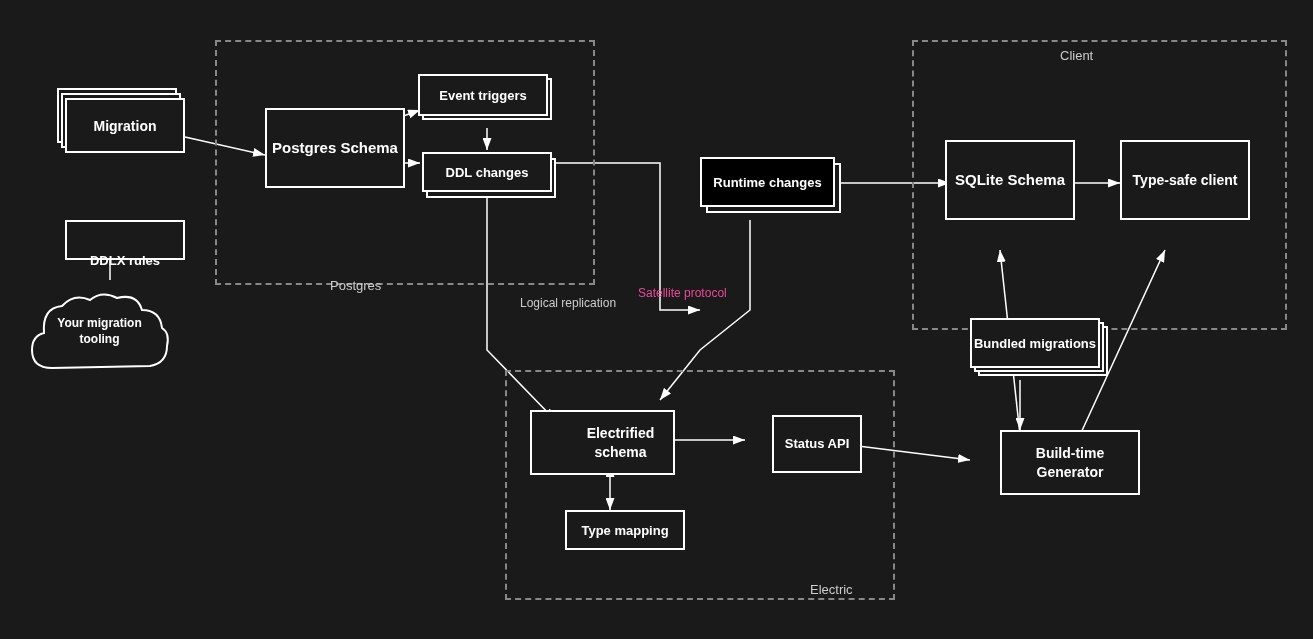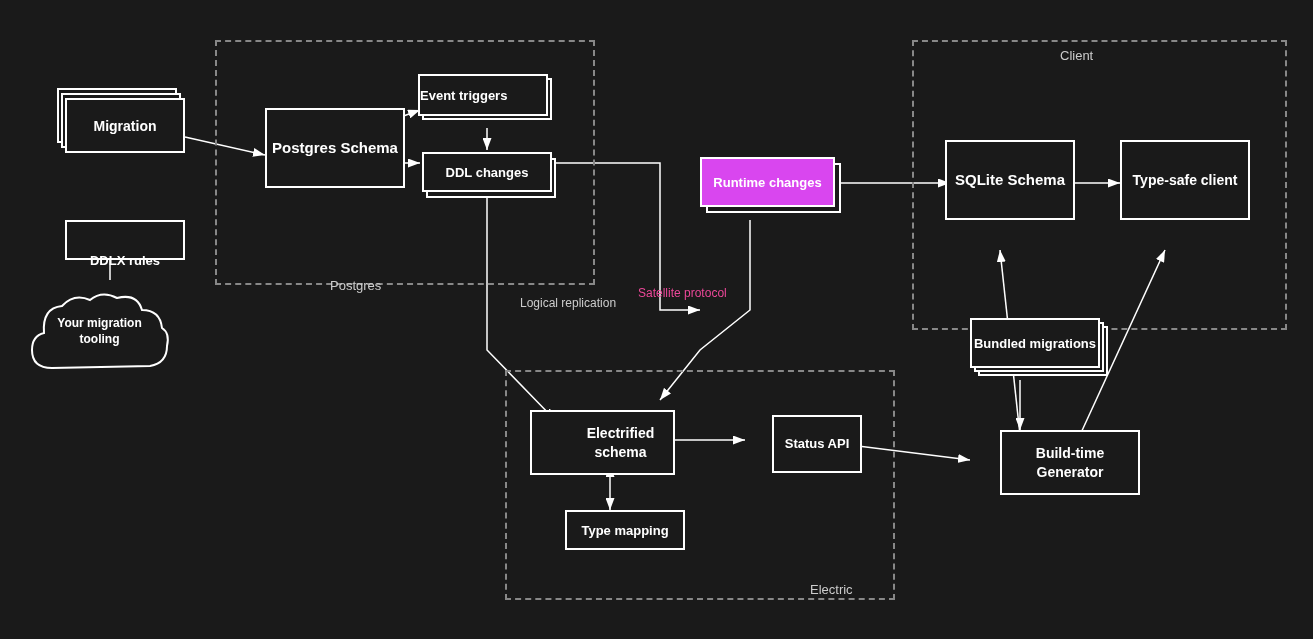--- a/index.html
+++ b/index.html
@@ -100,31 +100,31 @@
 
   <div style="position:absolute;left:215px;top:40px;width:380px;height:245px;border:2px dashed #888;">
   </div>
   <span style="position:absolute;left:330px;top:268px;font-size:13px;color:#ccc;margin-top:10px;">Postgres</span>
 
   <div style="position:absolute;left:265px;top:108px;width:140px;height:80px;border:2px solid #fff;background:#1a1a1a;display:flex;align-items:center;justify-content:center;">
     <span style="font-size:15px;font-weight:bold;text-align:center;line-height:1.3;">Postgres Schema</span>
   </div>
 
   <div style="position:absolute;left:422px;top:78px;width:130px;height:42px;border:2px solid #fff;background:#1a1a1a;"></div>
-  <div style="position:absolute;left:418px;top:74px;width:130px;height:42px;border:2px solid #fff;background:#1a1a1a;display:flex;align-items:center;justify-content:flex-start;">
+  <div style="position:absolute;left:418px;top:74px;width:130px;height:42px;border:2px solid #fff;background:#1a1a1a;display:flex;align-items:center;justify-content:center;">
     <span style="font-size:13px;font-weight:bold;">Event triggers</span>
   </div>
 
   <div style="position:absolute;left:426px;top:158px;width:130px;height:40px;border:2px solid #fff;background:#1a1a1a;"></div>
   <div style="position:absolute;left:422px;top:152px;width:130px;height:40px;border:2px solid #fff;background:#1a1a1a;display:flex;align-items:center;justify-content:center;">
     <span style="font-size:13px;font-weight:bold;">DDL changes</span>
   </div>
 
   <div style="position:absolute;left:706px;top:163px;width:135px;height:50px;border:2px solid #fff;background:#1a1a1a;"></div>
-  <div style="position:absolute;left:700px;top:157px;width:135px;height:50px;border:2px solid #fff;background:#d946ef;display:flex;align-items:center;justify-content:center;">
+  <div style="position:absolute;left:700px;top:157px;width:135px;height:50px;border:2px solid #fff;background:#000000;display:flex;align-items:center;justify-content:center;">
     <span style="font-size:13px;font-weight:bold;text-align:center;">Runtime changes</span>
   </div>
 
   <div style="position:absolute;left:520px;top:295px;font-size:12px;color:#ccc;text-align:center;line-height:1.4;">
     <span>Logical replication</span>
   </div>
 
   <div style="position:absolute;left:638px;top:285px;font-size:12px;color:#ec4899;text-align:center;line-height:1.4;">
     <span>Satellite protocol</span>
   </div>

